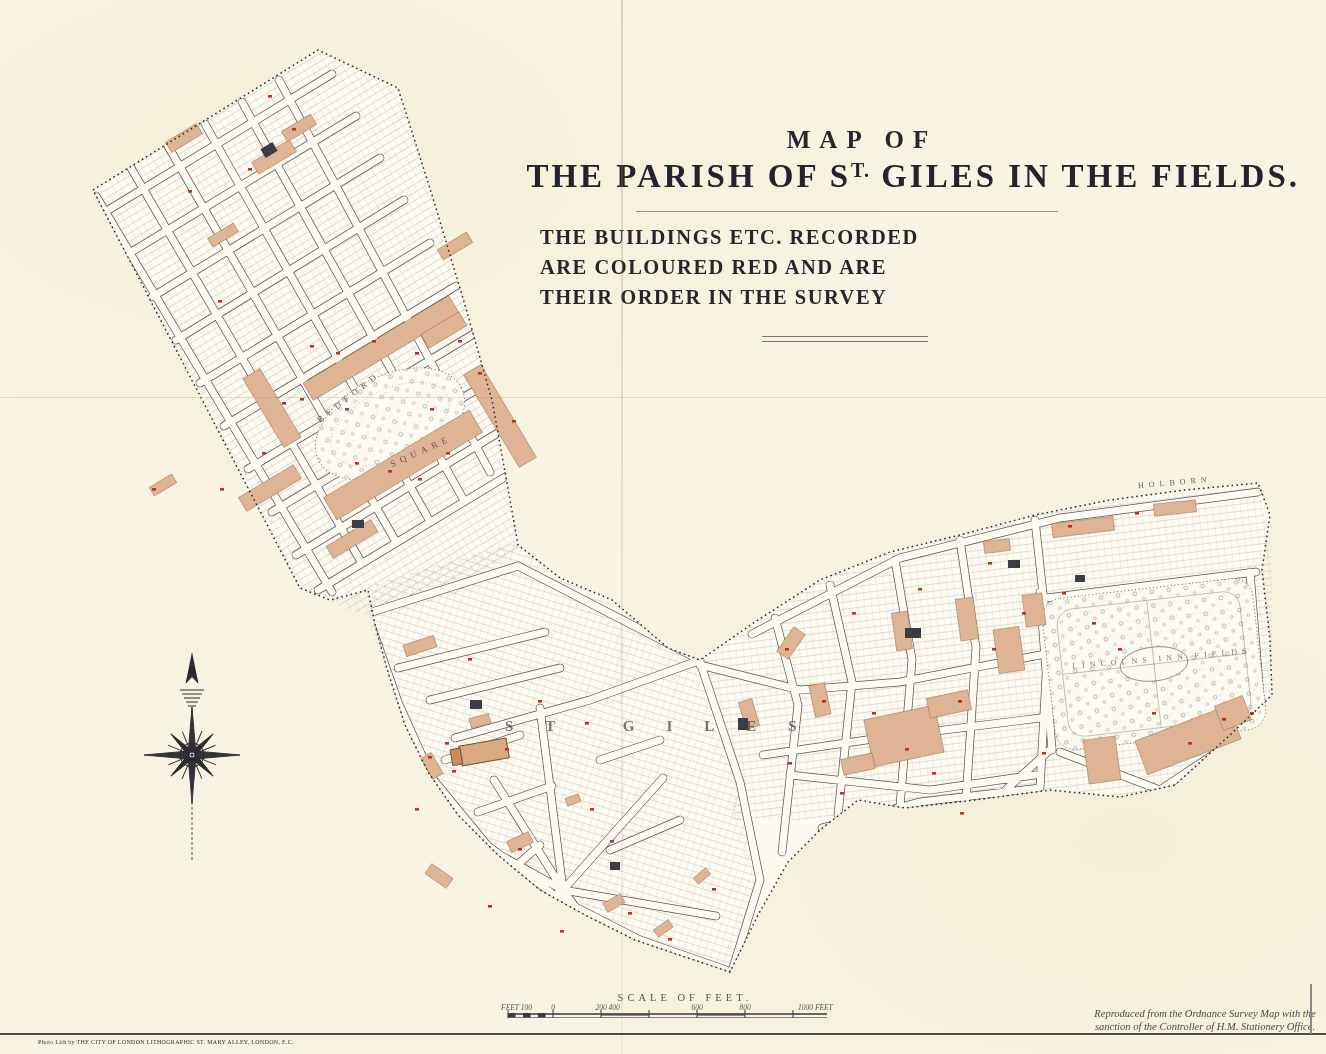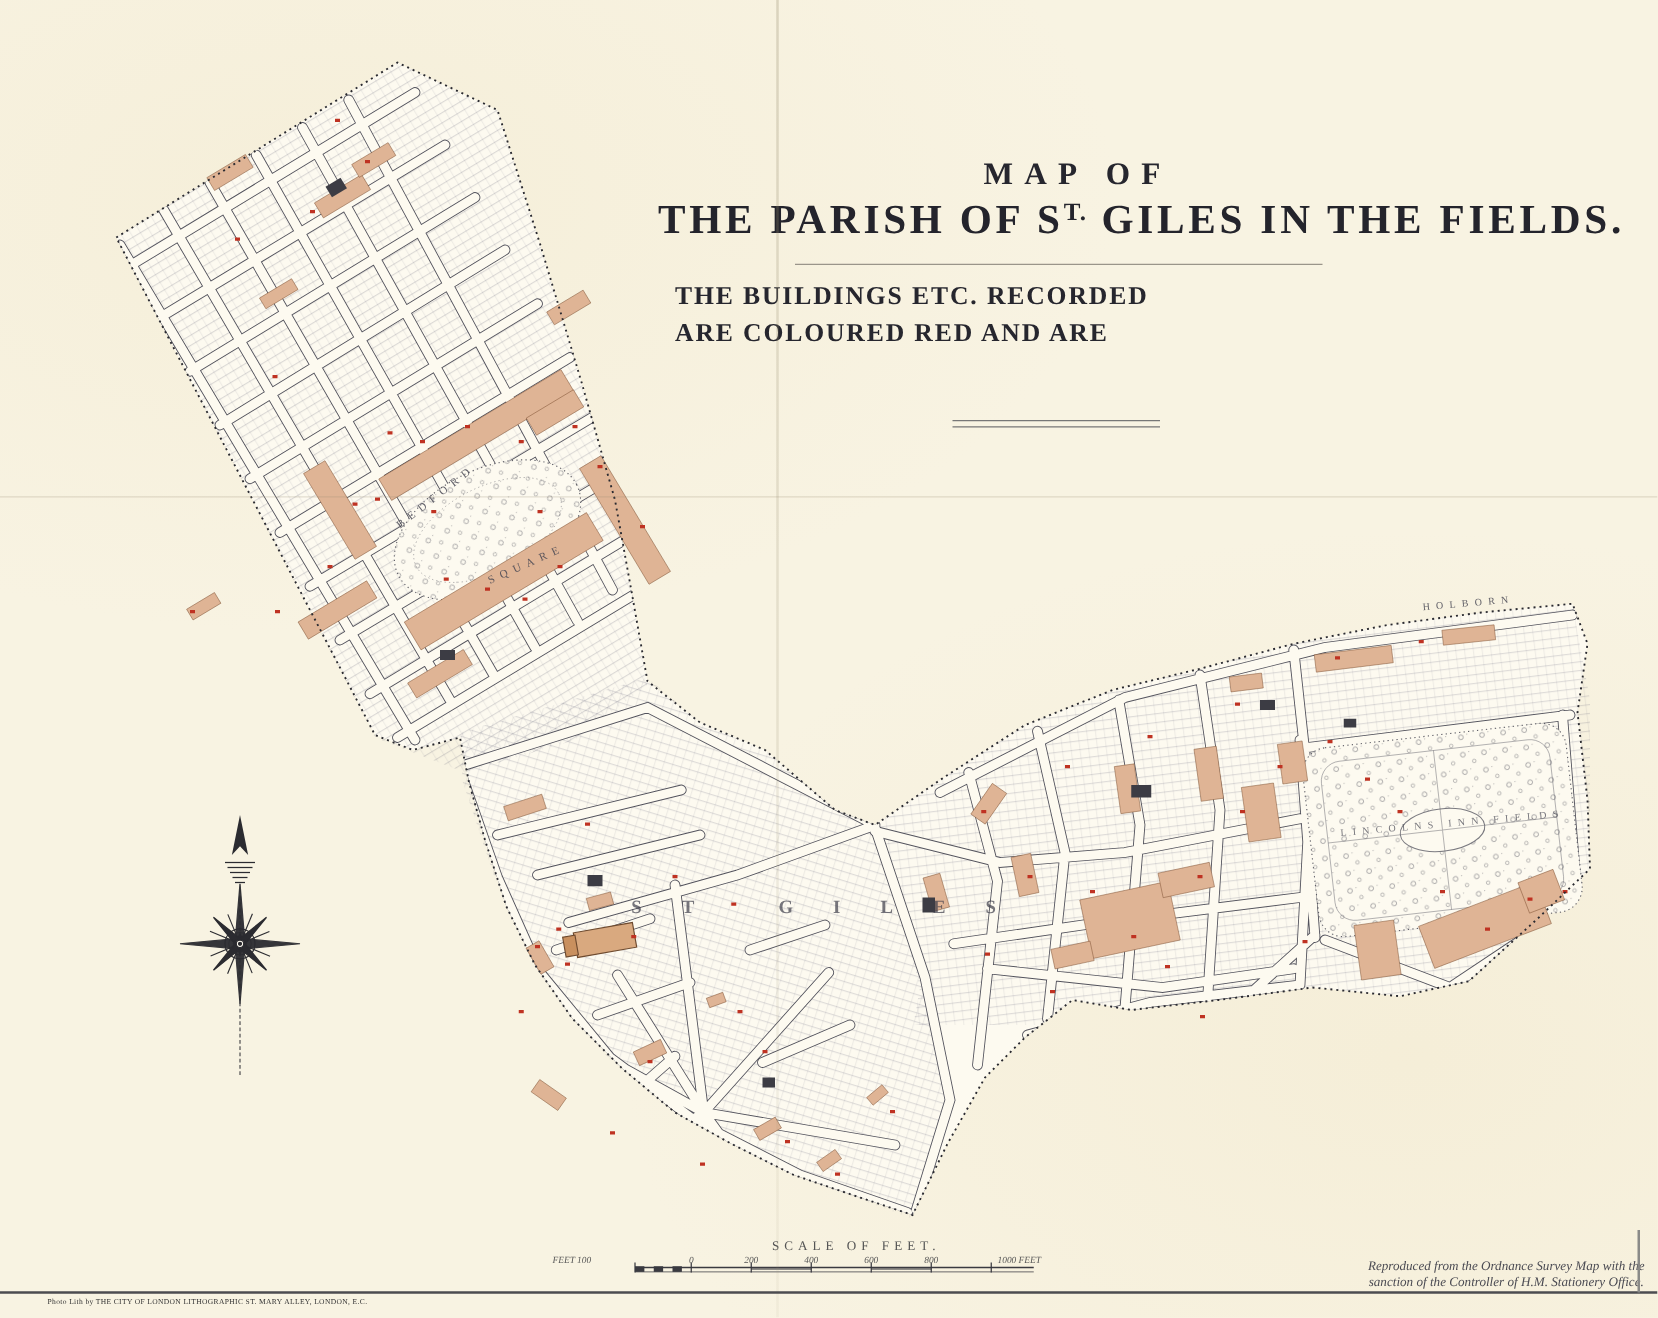--- a/index.html
+++ b/index.html
@@ -24,21 +24,21 @@
   .rule1{left:636px;top:211px;width:422px;height:1px;background:#9a958a;}
   .subtitle{left:540px;top:222px;width:620px;
     font-size:20.5px;letter-spacing:1.5px;line-height:30px;font-weight:bold;color:#26262e;}
   .rule2{left:762px;top:336px;width:166px;height:4px;
     border-top:1px solid #777;border-bottom:1px solid #777;}
 
   
   .scale-title{left:540px;top:992px;width:290px;text-align:center;
     font-size:10.5px;letter-spacing:4px;color:#555;}
   .scale-num{font-size:7.5px;font-style:italic;color:#555;top:1003px;transform:translateX(-50%);}
-  .scale-left{left:442px;top:1003px;width:90px;font-size:7.5px;font-style:italic;color:#555;}
+  .scale-left{left:442px;top:1003px;width:90px;text-align:right;font-size:7.5px;font-style:italic;color:#555;}
   .scale-right{left:798px;top:1003px;font-size:7.5px;font-style:italic;color:#555;text-align:center;}
 
   
   .attribution{left:1080px;top:1008px;width:250px;text-align:center;
     font-size:10.5px;font-style:italic;line-height:12.5px;color:#4a4a52;}
   .imprint{left:38px;top:1039px;font-size:6px;letter-spacing:.3px;color:#333;}
 
   
   .maplabel{color:rgba(70,70,82,.85);font-weight:normal;white-space:nowrap;}
   .lbl-holborn{left:1138px;top:478px;font-size:8px;letter-spacing:5px;transform:rotate(-5deg);}
@@ -323,34 +323,35 @@
     </g>
   </g>
 </svg>
 
 <div class="abs map-of">MAP OF</div>
 <div class="abs main-title"><span>THE PARISH OF S</span><sup>T.</sup><span> GILES IN THE FIELDS.</span></div>
 <div class="abs rule1"></div>
 <div class="abs subtitle">
   <div>THE BUILDINGS ETC. RECORDED</div>
   <div>ARE COLOURED RED AND ARE</div>
+  <div>THEIR ORDER IN THE SURVEY</div>
 </div>
 <div class="abs rule2"></div>
 
 <div class="abs maplabel lbl-holborn">HOLBORN</div>
 <div class="abs maplabel lbl-bedford">BEDFORD</div>
 <div class="abs maplabel lbl-square">SQUARE</div>
 <div class="abs maplabel lbl-stgiles">ST GILES</div>
 <div class="abs maplabel lbl-lif">LINCOLNS INN FIELDS</div>
 
 <div class="abs scale-title">SCALE OF FEET.</div>
 <div class="abs scale-left">FEET 100</div>
 <div class="abs scale-num" style="left:553px">0</div>
 <div class="abs scale-num" style="left:601px">200</div>
-<div class="abs scale-num" style="left:649px">400</div>
+<div class="abs scale-num" style="left:614px">400</div>
 <div class="abs scale-num" style="left:697px">600</div>
 <div class="abs scale-num" style="left:745px">800</div>
 <div class="abs scale-right">1000 FEET</div>
 
 <div class="abs attribution">
   <div>Reproduced from the Ordnance Survey Map with the</div>
   <div>sanction of the Controller of H.M. Stationery Office.</div>
 </div>
 <div class="abs imprint">Photo Lith by THE CITY OF LONDON LITHOGRAPHIC ST. MARY ALLEY, LONDON, E.C.</div>
 

